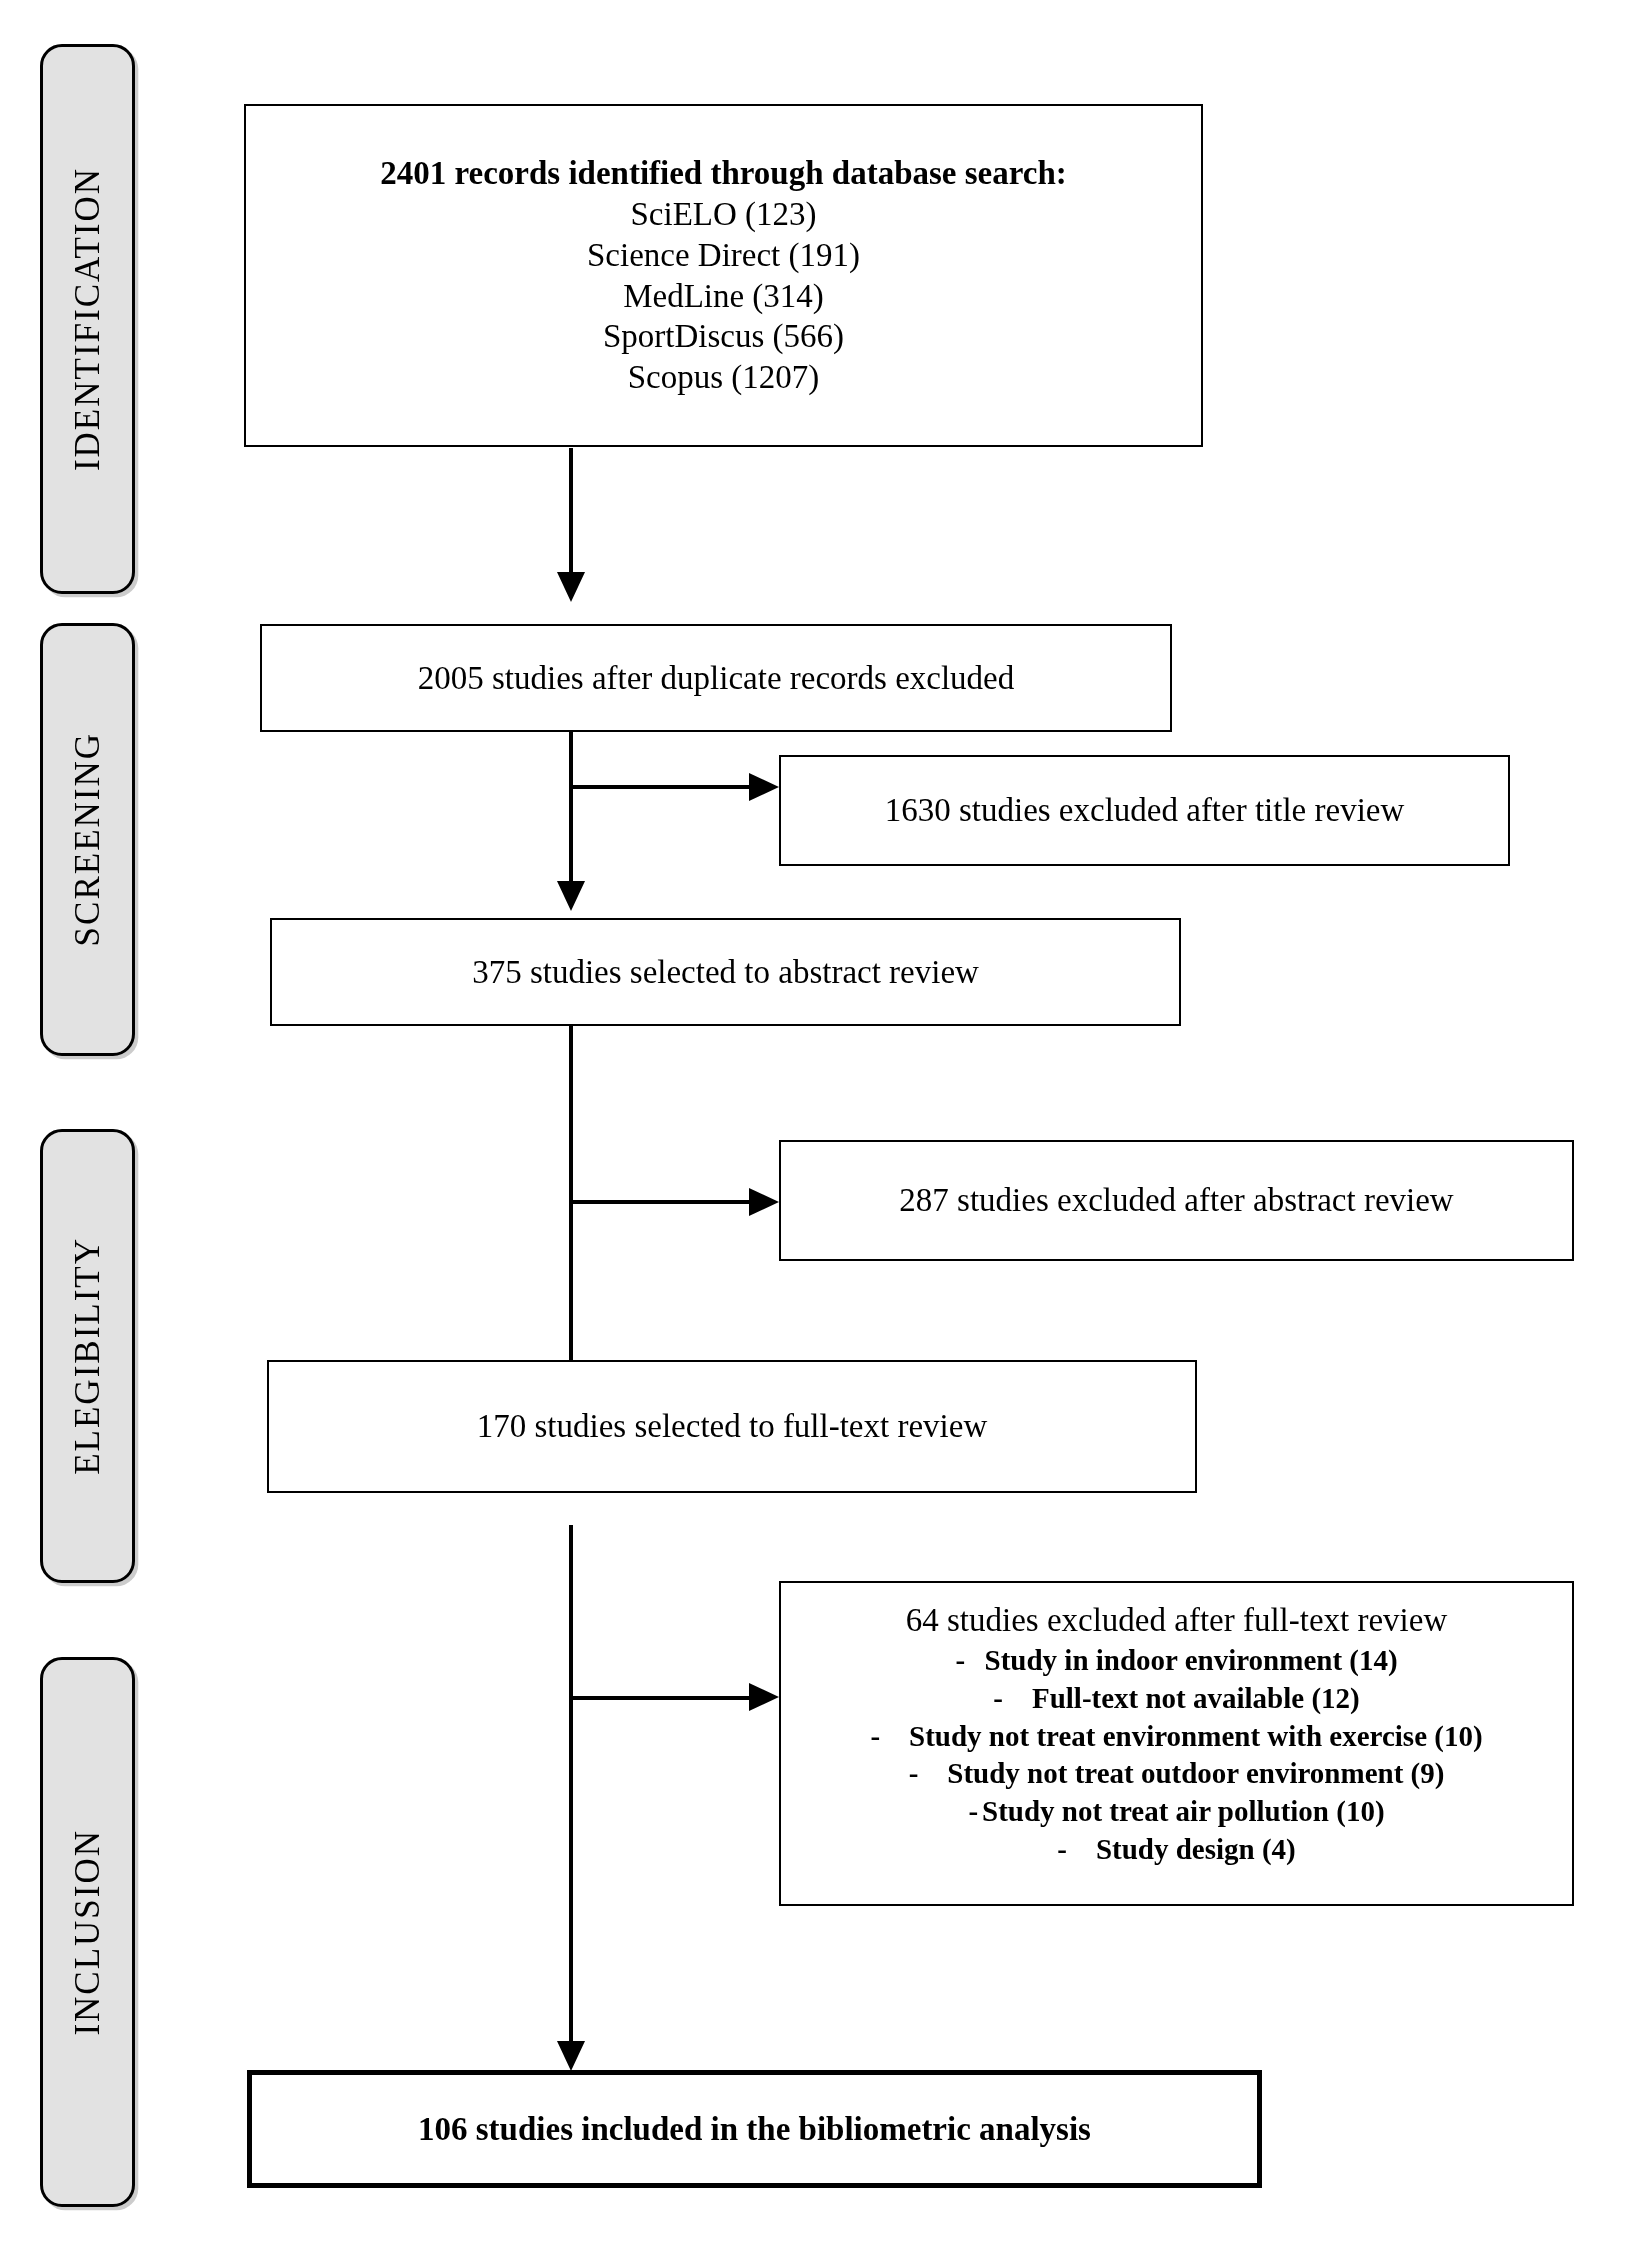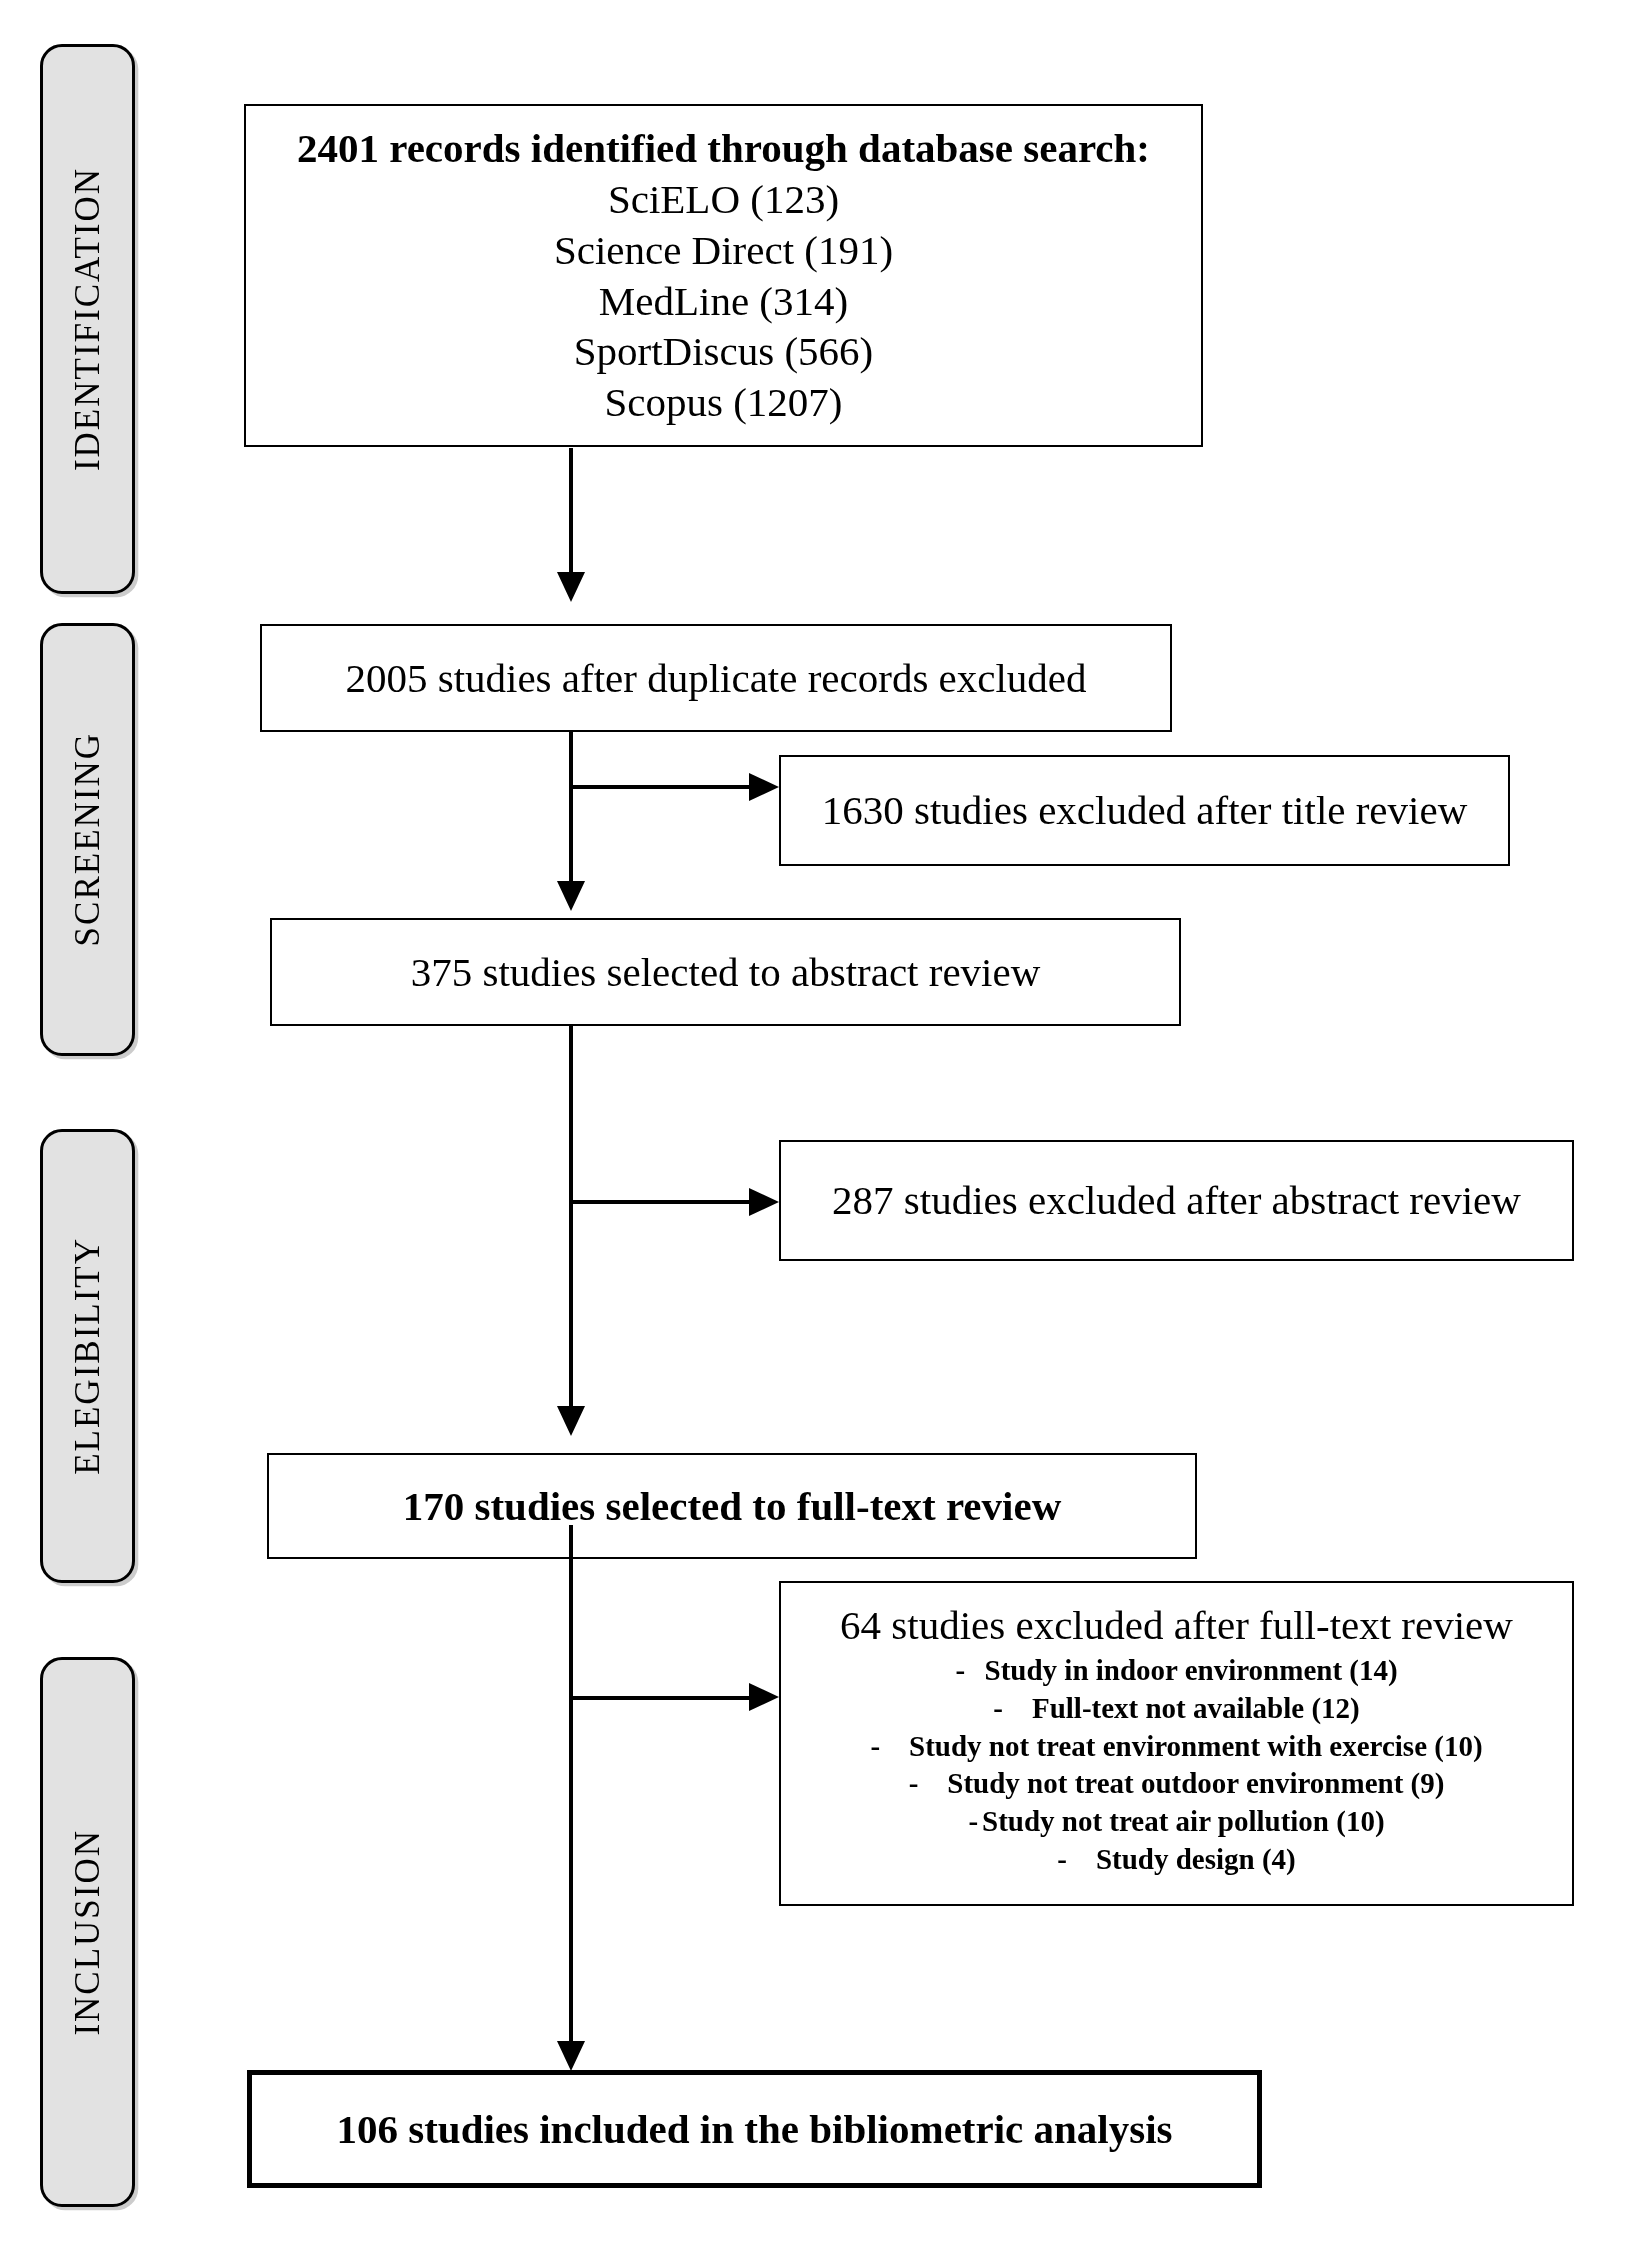--- a/index.html
+++ b/index.html
@@ -52,21 +52,21 @@
     display: flex;
     align-items: center;
     justify-content: center;
     text-align: center;
     padding: 5.2px 11.7px;
   }
   .node.thick {
     border-width: 5.9px;
   }
   .node-text {
-    font-size: 41px;
+    font-size: 33px;
     line-height: 1.24;
     font-family: "Liberation Serif", "DejaVu Serif", serif;
   }
   .node-text .hdr {
     font-weight: bold;
     display: block;
   }
   .node-text .ln {
     display: block;
   }
@@ -182,21 +182,21 @@
   <div class="vline" style="left:569px; top:1026px; height:397px;"></div>
   <div class="arrow-down" style="left:557px; top:1406px;"></div>
 
   <div class="hline" style="left:571px; top:1200px; width:181px;"></div>
   <div class="arrow-right" style="left:749px; top:1188px;"></div>
 
   <div class="node" style="left:779px; top:1140px; width:795px; height:121px;">
     <span class="node-text">287 studies excluded after abstract review</span>
   </div>
 
-  <div class="node" style="left:267px; top:1453px; width:930px; height:106px;font-weight:bold;">
+  <div class="node" style="left:267px; top:1360px; width:930px; height:133px;">
     <span class="node-text">170 studies selected to full-text review</span>
   </div>
 
   <div class="vline" style="left:569px; top:1525px; height:532px;"></div>
   <div class="arrow-down" style="left:557px; top:2041px;"></div>
 
   <div class="hline" style="left:571px; top:1696px; width:181px;"></div>
   <div class="arrow-right" style="left:749px; top:1683px;"></div>
 
   <div class="node" style="left:779px; top:1581px; width:795px; height:325px; align-items:flex-start; padding-top:17px;">

